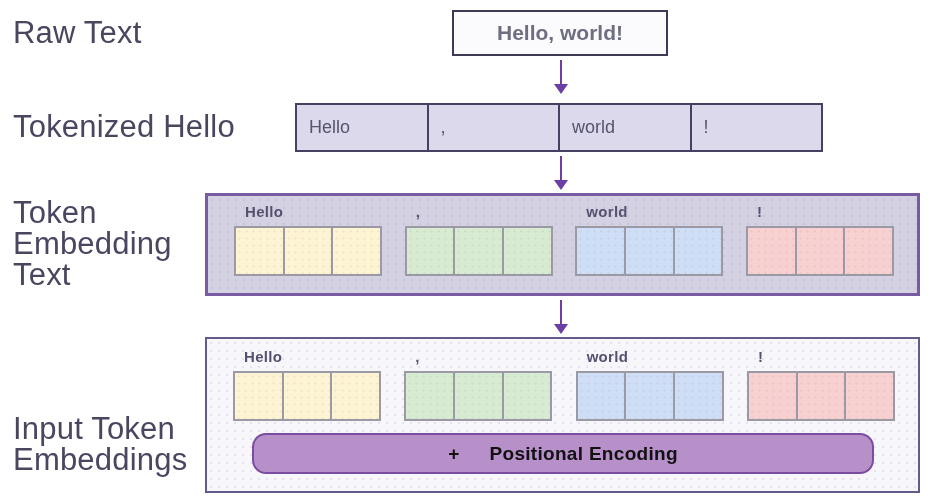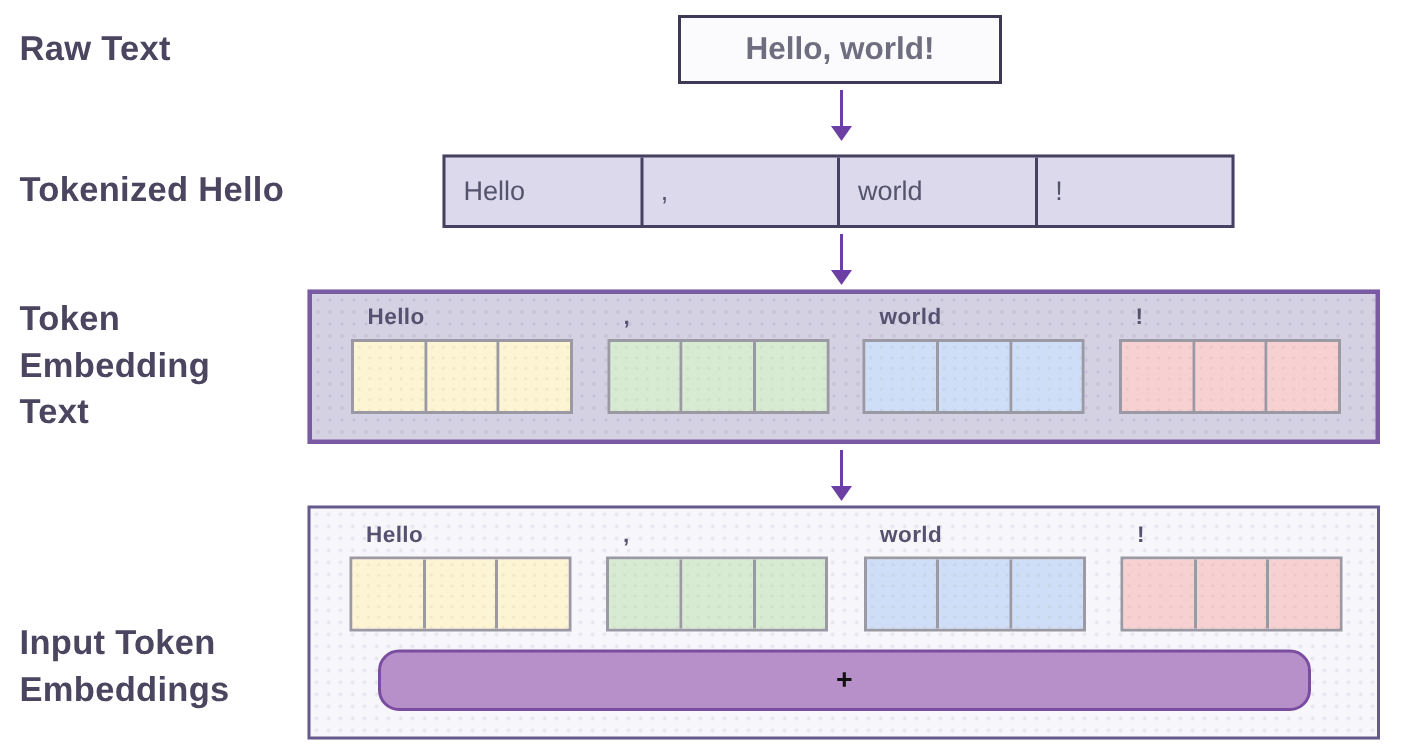--- a/index.html
+++ b/index.html
@@ -2,21 +2,21 @@
 <html style="--label-color: #4b4560; --arrow: #6b3fa3; --box-border-dark: #3e3954; --raw-box-bg: #fbfbfe; --raw-text-color: #6e6e80; --token-row-bg: #dcd9ec; --token-row-border: #474060; --token-text-color: #54546c; --tel-box-bg: #d4d1e3; --tel-box-border: #7a5aa2; --ite-box-bg: #f7f6fb; --ite-box-border: #66598c; --group-label-color: #575170; --cell-border: #9b99a3; --token-yellow: #fdf4d4; --token-green: #d7ebd2; --token-blue: #cddef6; --token-pink: #f7d0d1; --pe-bar-bg: #b78fc9; --pe-bar-border: #7b4da0; --pe-text-color: #111111;"><head>
 <meta charset="utf-8">
 <style>
   html,body{margin:0;padding:0;background:#ffffff;}
   .canvas{
     position:relative;width:934px;height:502px;background:#ffffff;overflow:hidden;
     font-family:"Liberation Sans",sans-serif;
   }
   
   .stage-label{
-    position:absolute;font-weight:bold;font-size:23px;line-height:31px;
+    position:absolute;font-weight:normal;font-size:31px;line-height:31px;
     color:var(--label-color,#4b4560);letter-spacing:.2px;
   }
   .lbl-raw{left:13px;top:17px;}
   .lbl-tok{left:13px;top:111px;}
   .lbl-tel{left:13px;top:197px;width:170px;}
   .lbl-ite{left:13px;top:381px;width:195px;margin-top:32px;}
   
   .raw-box{
     position:absolute;left:452px;top:10px;width:216px;height:46px;box-sizing:border-box;
     background:var(--raw-box-bg,#fbfbfe);border:2px solid var(--box-border-dark,#3e3954);
@@ -182,16 +182,17 @@
         <div class="g-cells">
           <div class="g-cell"></div>
           <div class="g-cell"></div>
           <div class="g-cell"></div>
         </div>
       </div>
     </div>
 
     <div class="pe-bar">
       <span>+</span>
+      <span>Positional Encoding</span>
     </div>
   </div>
 
 </div>
 
 </body></html>

